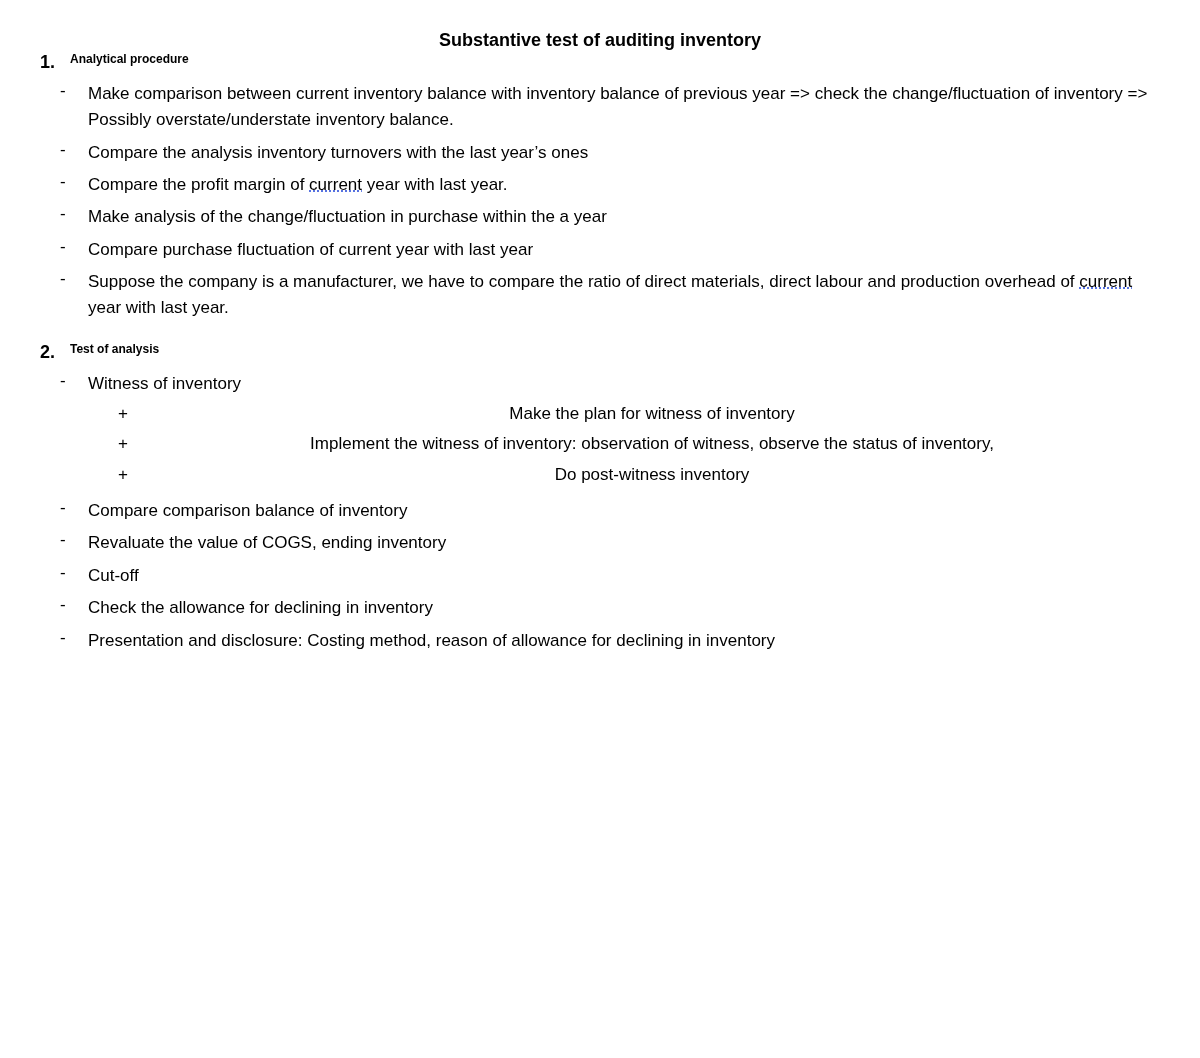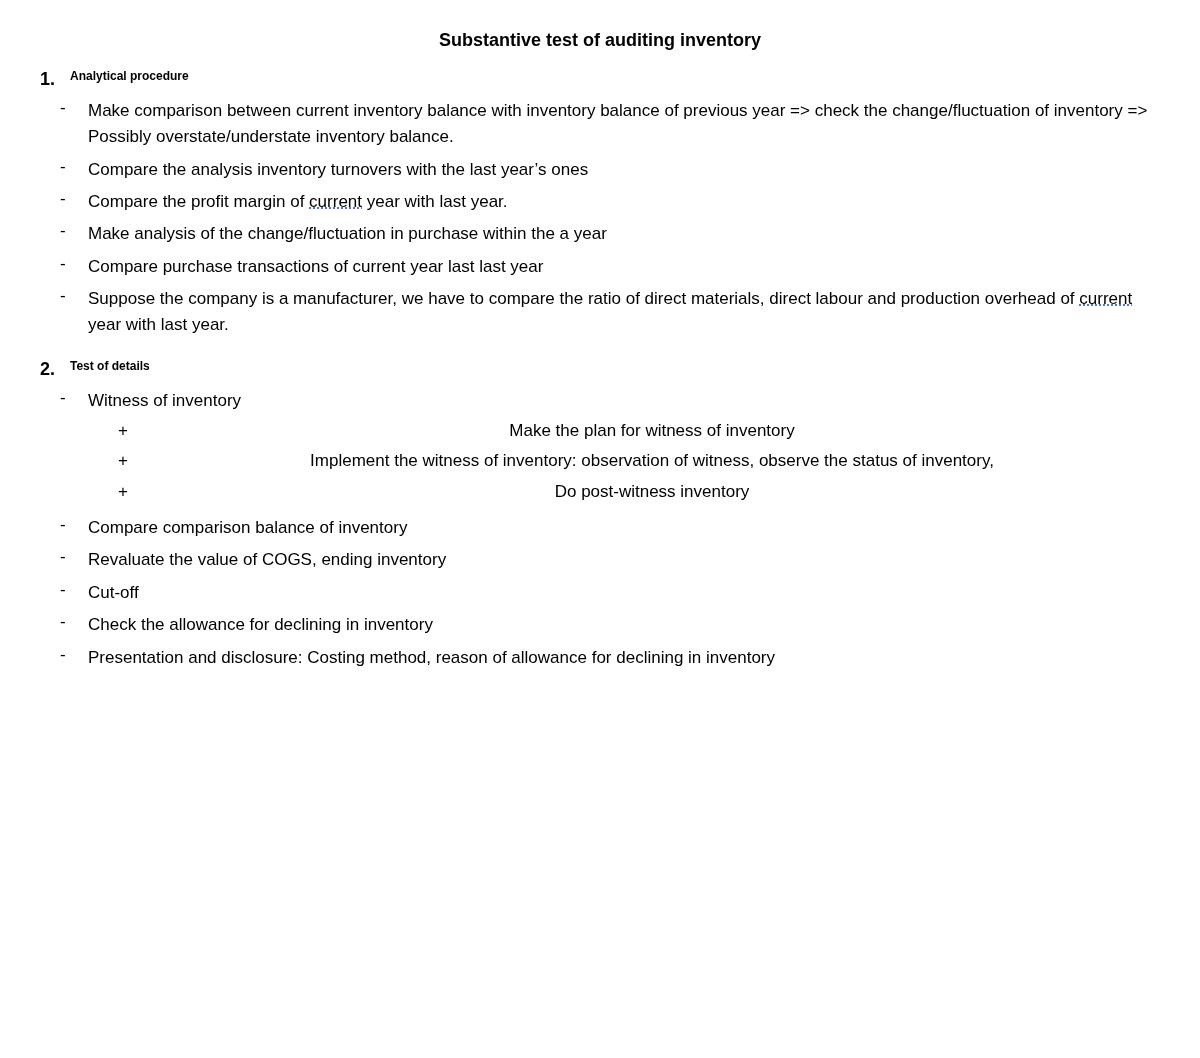--- a/index.html
+++ b/index.html
@@ -14,21 +14,21 @@
       font-size: 17px;
       color: #000000;
       padding: 30px 40px;
       max-width: 1200px;
     }
 
     .page-title {
       text-align: center;
       font-weight: bold;
       font-size: 18px;
-      margin-bottom: 18px;
+      margin-bottom: 1px;
     }
 
     .bullet-list {
       list-style: none;
       padding-left: 0;
       margin-bottom: 8px;
     }
 
     .bullet-list > li {
       display: flex;
@@ -129,34 +129,34 @@
         <span class="content">Compare the profit margin of <span class="underline-dotted">current</span> year with last year.</span>
       </li>
 
       <li>
         <span class="dash">-</span>
         <span class="content">Make analysis of the change/fluctuation in purchase within the a year</span>
       </li>
 
       <li>
         <span class="dash">-</span>
-        <span class="content">Compare purchase transactions of current year last last year</span>
+        <span class="content">Compare purchase fluctuation of current year with last year</span>
       </li>
 
       <li>
         <span class="dash">-</span>
         <span class="content">Suppose the company is a manufacturer, we have to compare the ratio of direct materials, direct labour and production overhead of <span class="underline-dotted">current</span> year with last year.</span>
       </li>
     </ul>
   </div>
 
   <div class="section-block">
     <div class="numbered-heading">
       <span class="num">2.</span>
-      <span class="heading-text">Test of details</span>
+      <span class="heading-text">Test of analysis</span>
     </div>
 
     <ul class="bullet-list">
 
       <li>
         <span class="dash">-</span>
         <span class="content">
           Witness of inventory
           <ul class="sub-list">
             <li>

